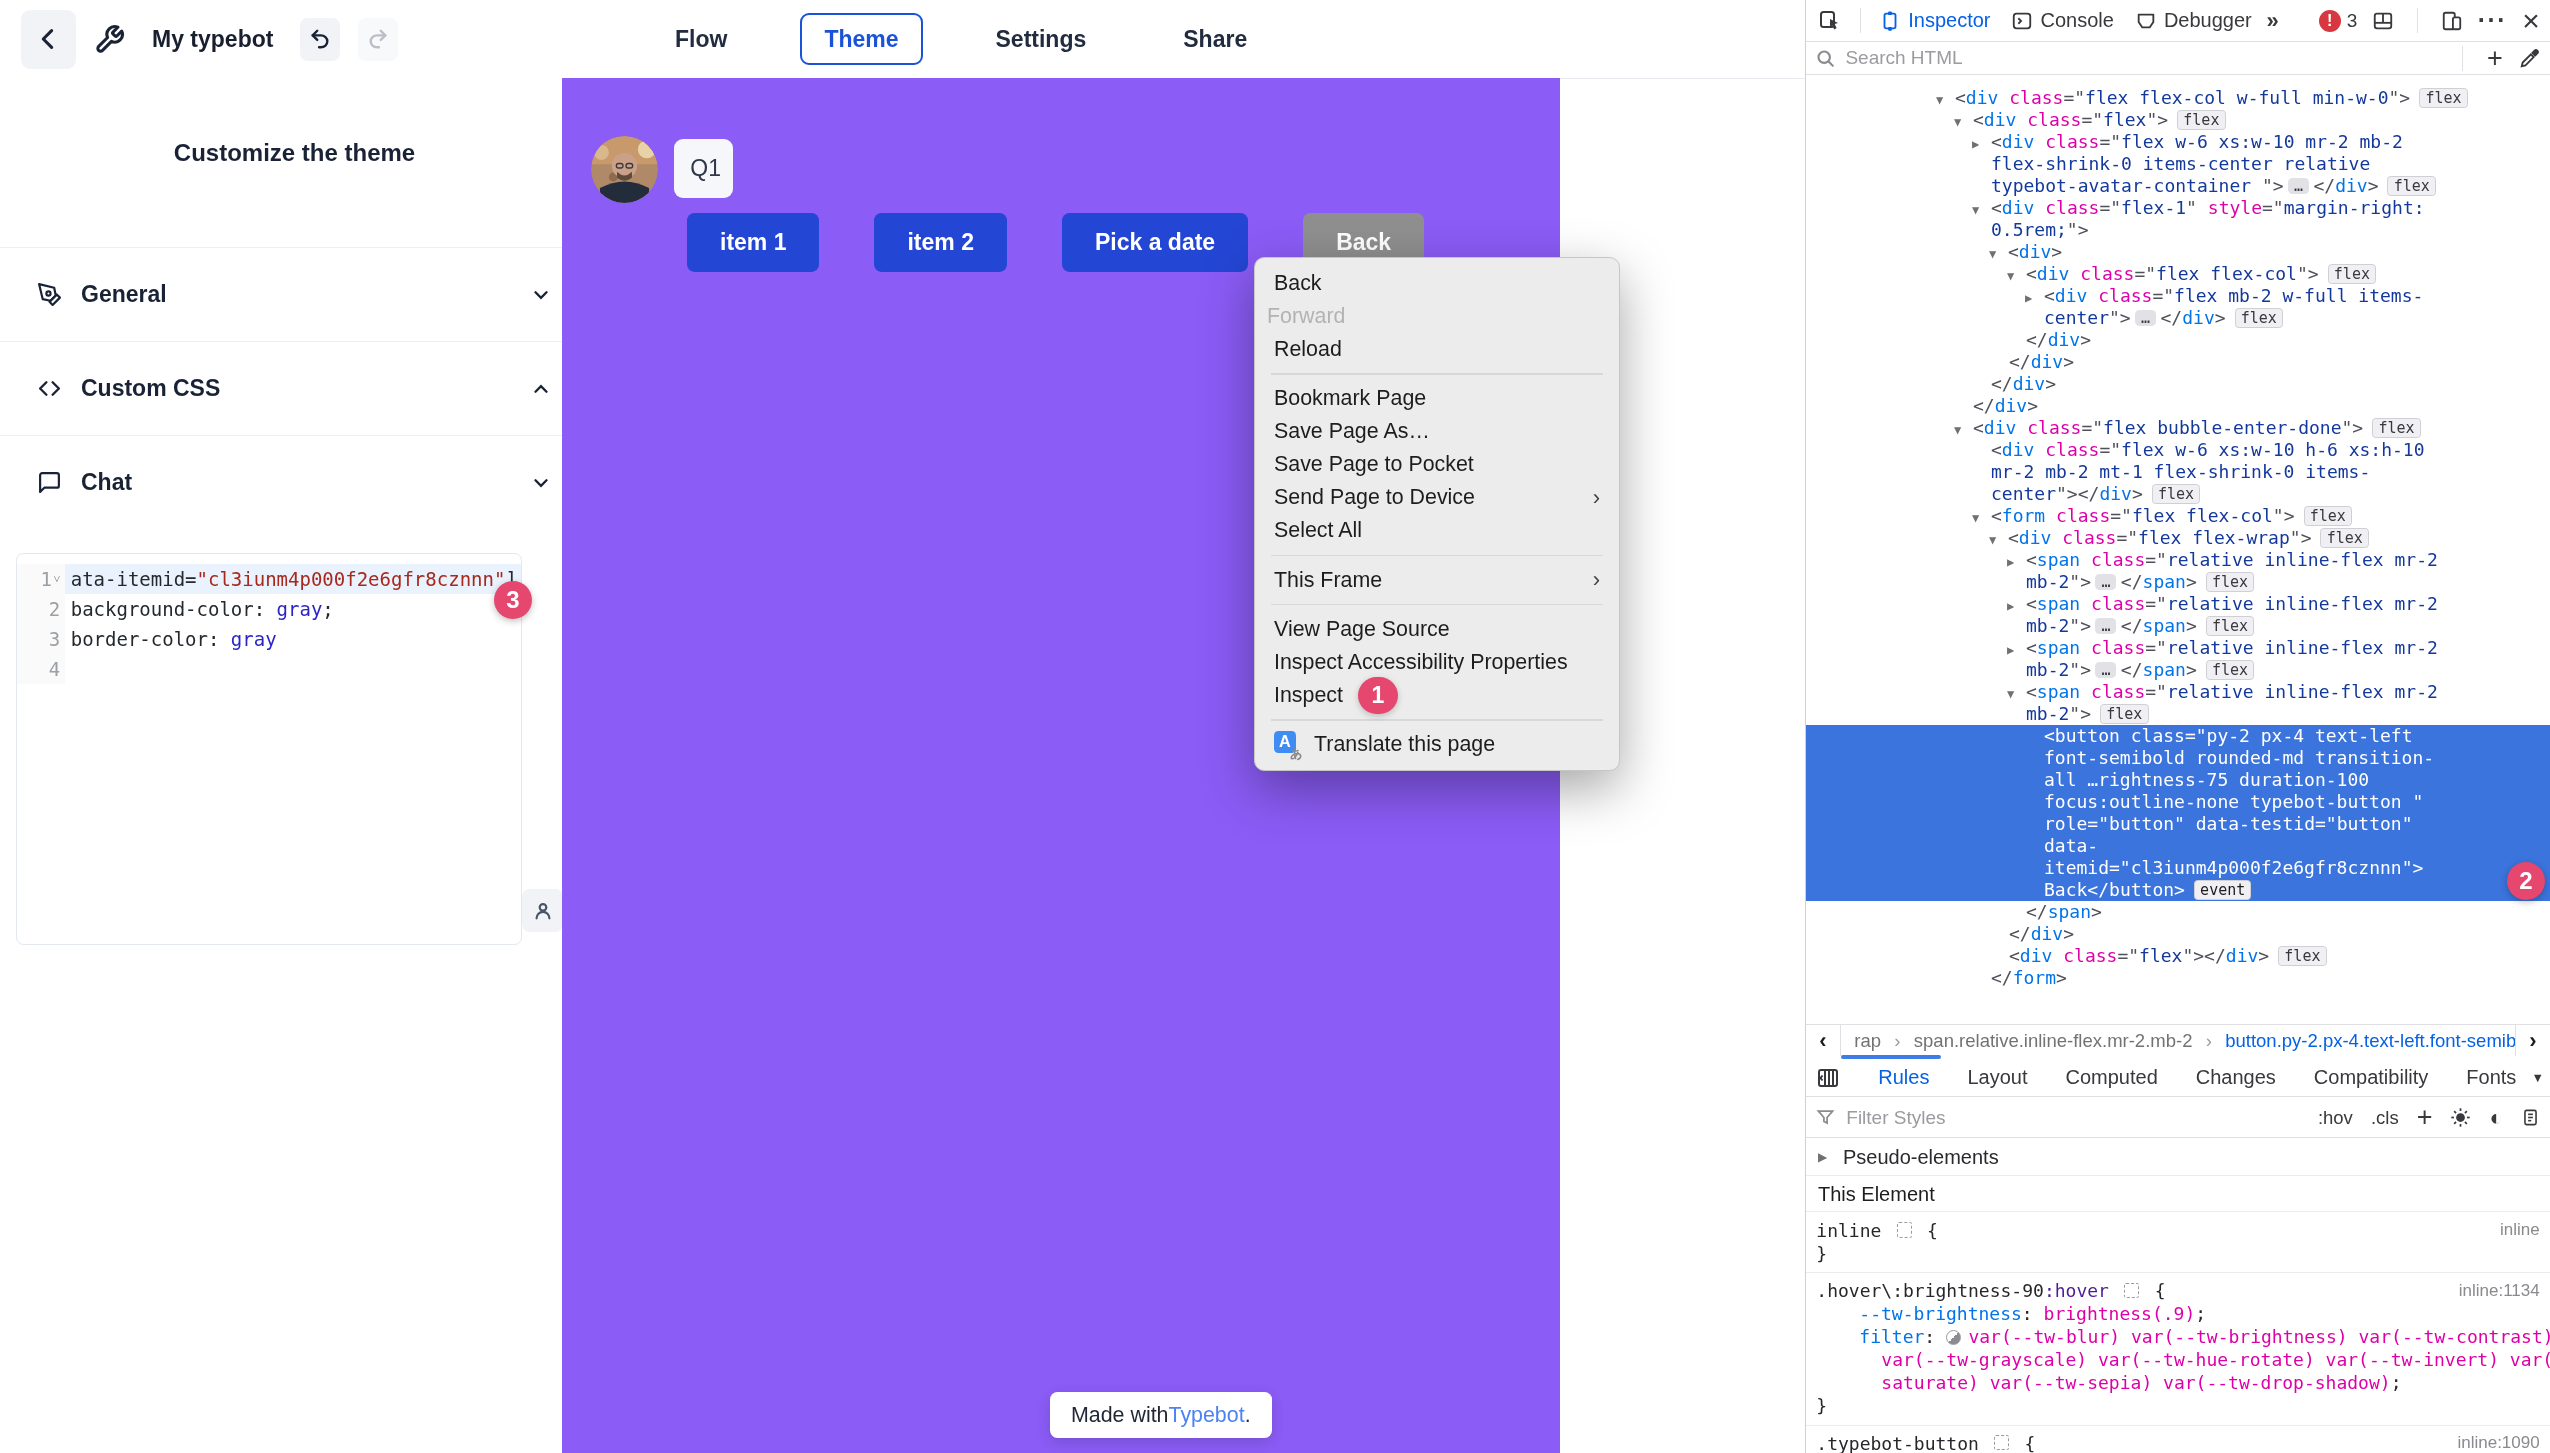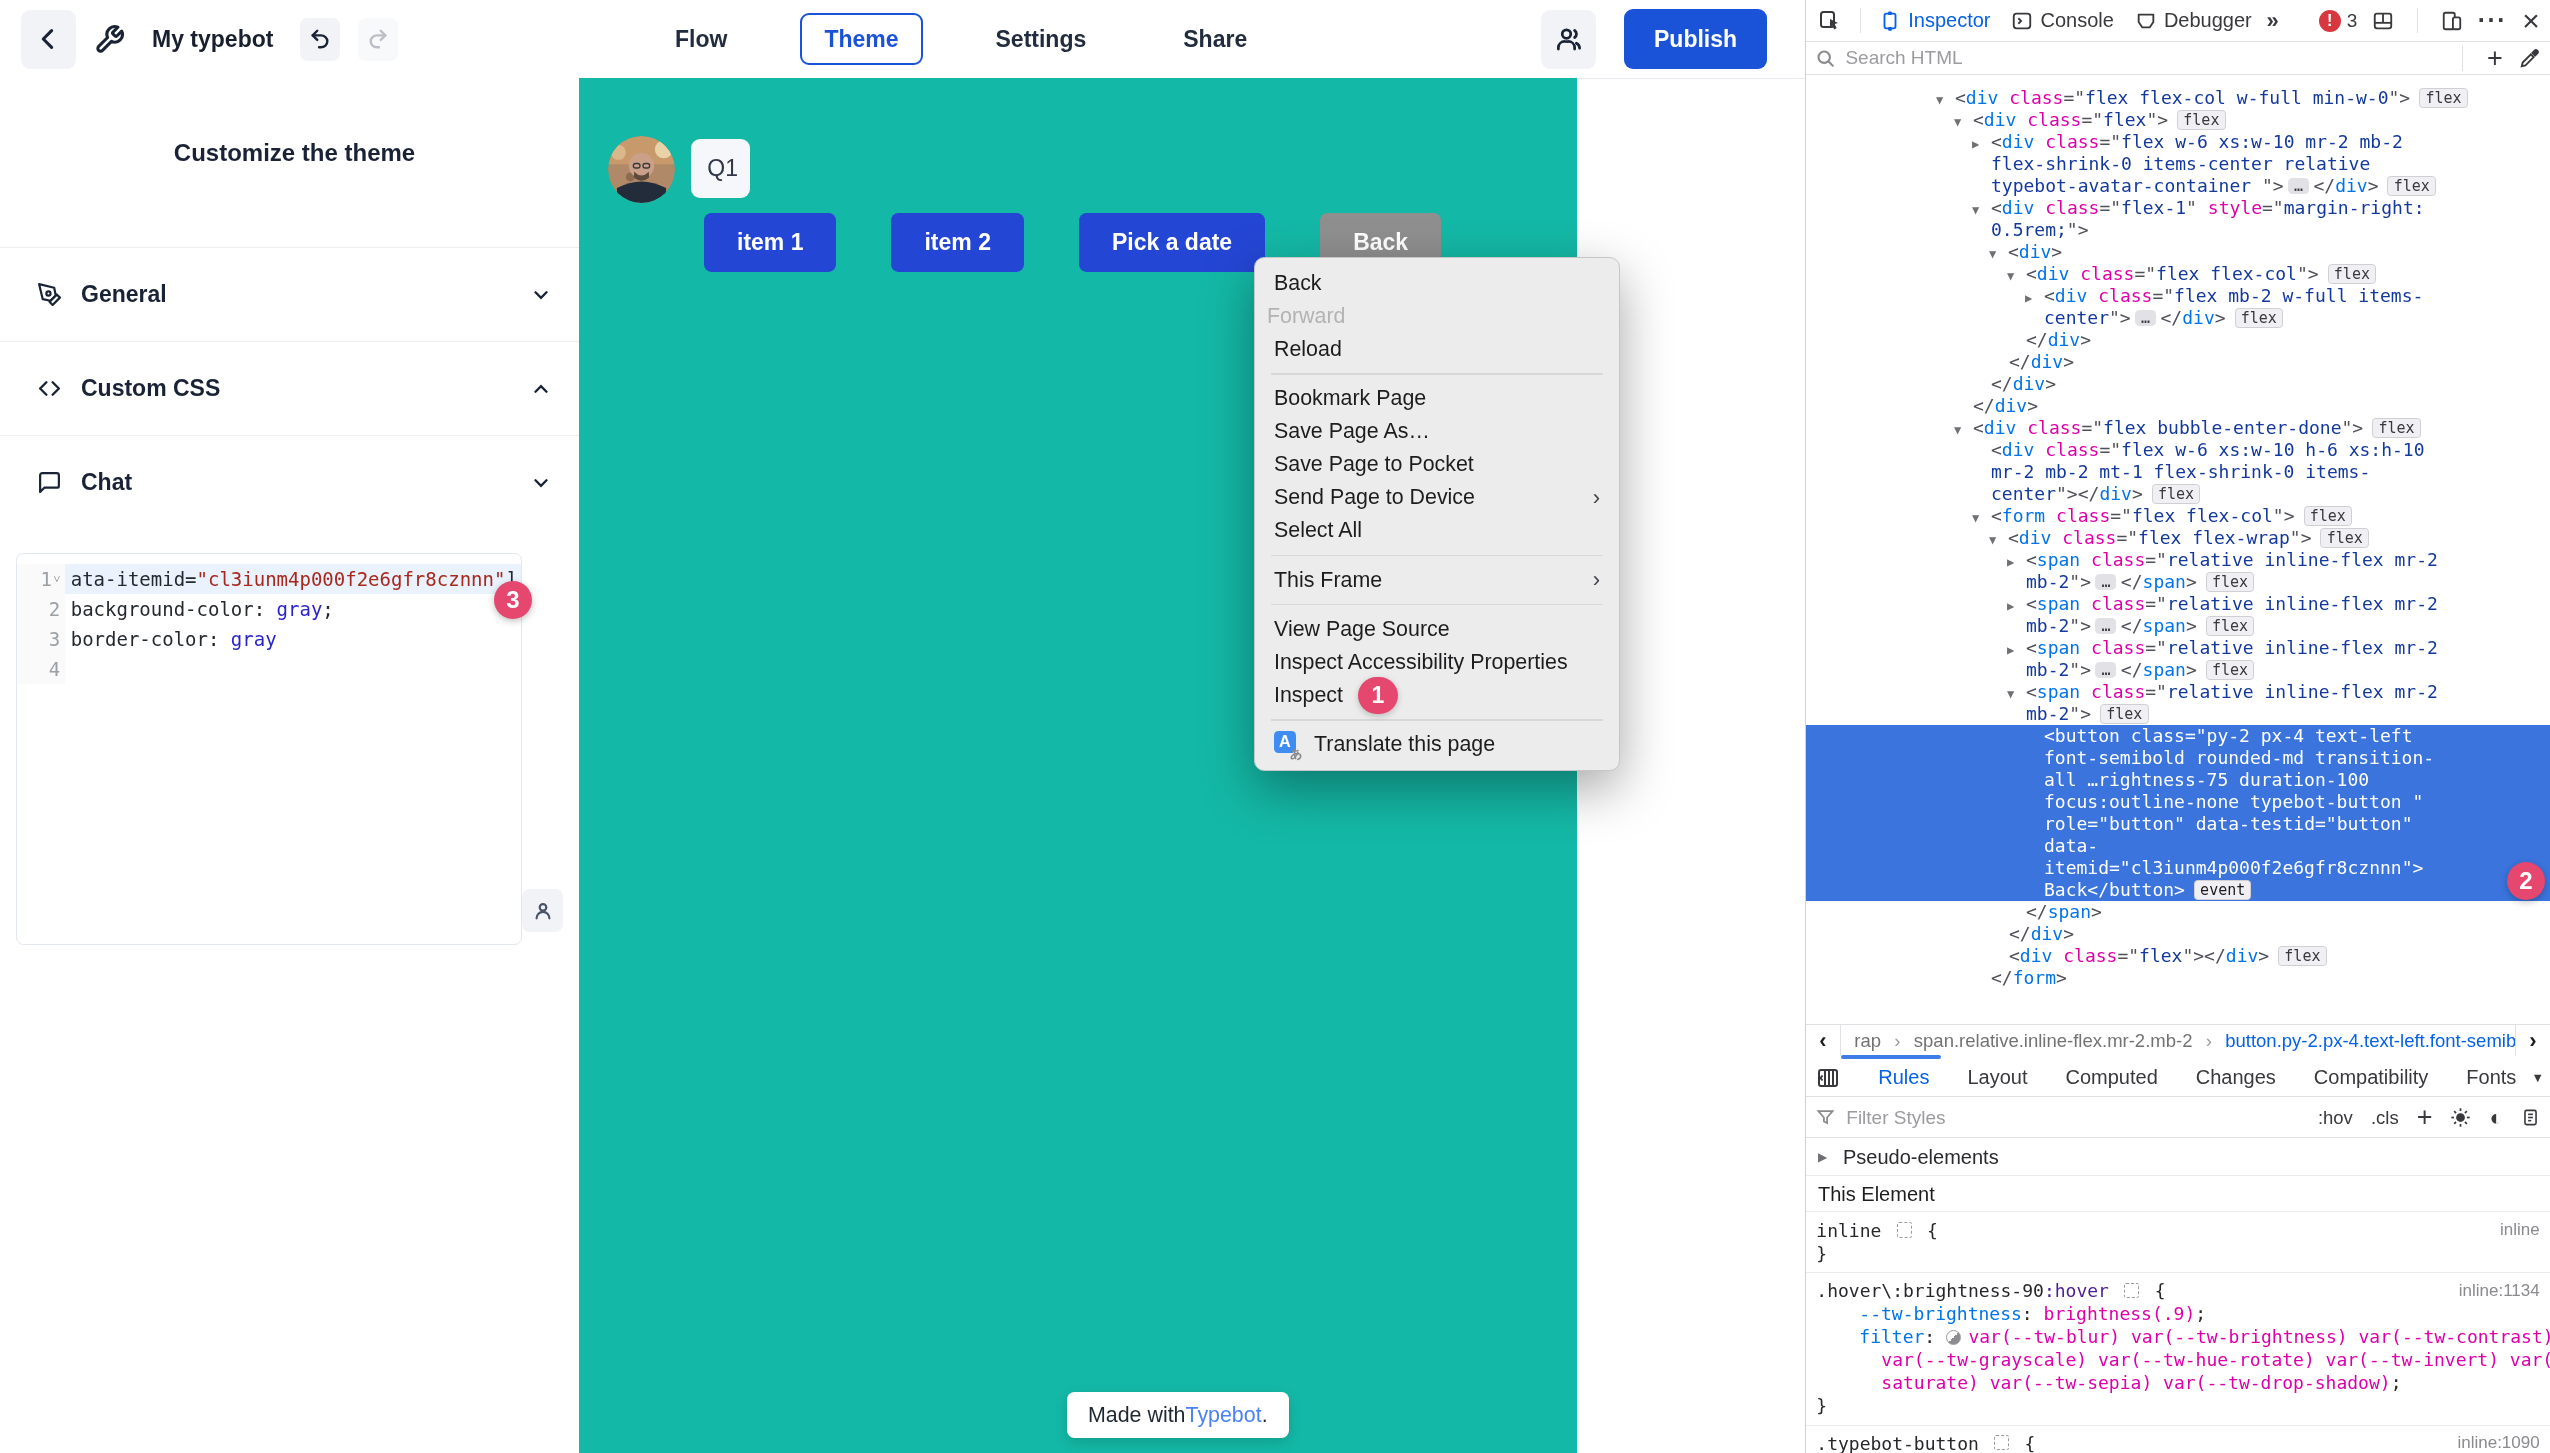--- a/index.html
+++ b/index.html
@@ -37,21 +37,21 @@
   .cm-line.first{margin-top:10.3px;}
   .cm-gutter{width:43px;flex:0 0 43px;color:#9aa0a6;text-align:right;padding-right:4.4px;
     background:#fafafa;height:100%;display:flex;align-items:center;justify-content:flex-end;gap:1.5px;}
   .cm-fold{font-size:12px;color:#7a7f87;}
   .cm-text{white-space:pre;padding-left:6px;flex:1;height:100%;display:flex;align-items:center;overflow:hidden;}
   .cm-line.active .cm-text{background:#e9f2fd;}
   .t-ep{color:#24292e}.t-es{color:#a8281c}.t-ev{color:#2b24c7}
   .avatar-corner-btn{position:absolute;left:522px;top:811px;width:41px;height:43px;background:#f1f3f7;
     border-radius:7.4px;display:flex;align-items:center;justify-content:center;cursor:pointer;}
   
-  .preview{position:absolute;left:579px;top:78px;width:998px;height:1375px;background:#14b8a6;}
+  .preview{position:absolute;left:562px;top:78px;width:998px;height:1375px;background:#8b5cf6;}
   .guest-avatar{position:absolute;left:29px;top:58px;width:67px;height:67px;border-radius:50%;overflow:hidden;}
   .q-bubble{position:absolute;left:112px;top:61px;width:59px;height:59px;background:#f6f7fb;border-radius:9px;
     display:flex;align-items:center;font-size:23px;color:#2f3748;padding-left:16.3px;box-sizing:border-box;}
   .chat-buttons{position:absolute;left:125px;top:135px;display:flex;gap:55px;}
   .chat-btn{height:59px;border-radius:7.4px;color:#fff;font-size:23px;font-weight:600;
     display:flex;align-items:center;justify-content:center;padding:0 33px;cursor:pointer;white-space:nowrap;}
   .chat-btn.primary{background:#2446d4;}
   .chat-btn.gray{background:#8f8f8f;}
   .made-with{position:absolute;left:488px;top:1314px;height:46px;background:#fff;border-radius:7.4px;
     box-shadow:0 4.4px 13.3px rgba(0,0,0,.14);display:flex;align-items:center;padding:0 21px;font-size:21.4px;color:#1f2733;}
@@ -180,33 +180,20 @@
             </svg>
         </span>
       </div>
     </div>
     <div class="tb-tabs" id="topbar-tabs">
         <div class="tb-tab">Flow</div>
         <div class="tb-tab active">Theme</div>
         <div class="tb-tab">Settings</div>
         <div class="tb-tab">Share</div>
       </div>
-    <div class="tb-right-inner">
-      <div class="icon-btn">
-        <span>
-          <svg width="30" height="30" viewBox="0 0 24 24" fill="none" stroke="#1a2336" stroke-width="2.2" stroke-linecap="round" stroke-linejoin="round">
-              <circle cx="10" cy="8" r="3.4"></circle>
-              <path d="M3.5 20v-1.4a5 5 0 0 1 5-4.6h3a5 5 0 0 1 5 4.6V20"></path>
-              <path d="M16.5 5.2a3.4 3.4 0 0 1 0 5.6"></path>
-              <path d="M20.5 19.4a4.6 4.6 0 0 0-2.6-4"></path>
-            </svg>
-        </span>
-      </div>
-      <div class="publish-btn">Publish</div>
-    </div>
   </div>
 
   <div class="sidebar">
     <div class="sb-title">Customize the theme</div>
     <div class="sec-wrap" id="sidebar-sections">
         <div class="side-section">
           <span>
             <svg width="25" height="25" viewBox="0 0 24 24" fill="none" stroke="#1a2336" stroke-width="2.1" stroke-linejoin="round">
               <path d="M12 19l7-7 3 3-7 7-3-3z"></path>
               <path d="M18 13l-1.5-7.5L2 2l3.5 14.5L13 18l5-5z"></path>

